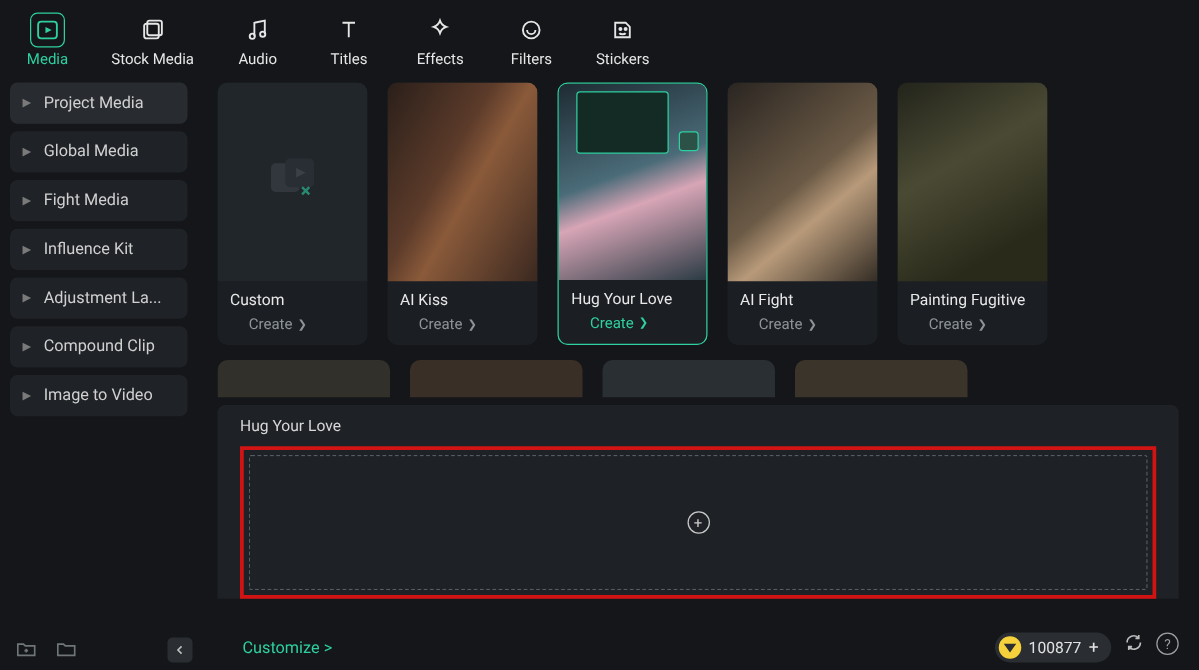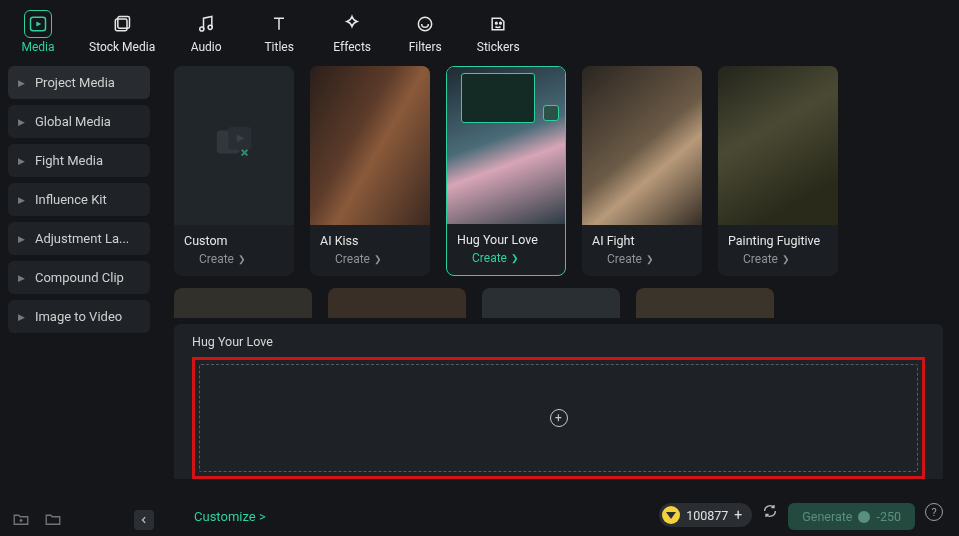--- a/index.html
+++ b/index.html
@@ -360,20 +360,15 @@
   <div class="customize">Customize &gt;</div>
   <div class="bb-right">
     <div class="credits-pill">
       <span class="coin"></span>
       <span>100877</span>
       <span class="plus-btn">+</span>
     </div>
     <svg class="refresh" viewBox="0 0 24 24" fill="none" stroke="#bcbcbc" stroke-width="2">
         <path d="M4 12a8 8 0 0114-5.3M20 12a8 8 0 01-14 5.3M18 3v4h-4M6 21v-4h4"></path>
       </svg>
-    <div class="gen-btn">
-      <span>Generate</span>
-      <span class="coin2"></span>
-      <span>-250</span>
-    </div>
     <div class="help">?</div>
   </div>
 </div>
 
 </body></html>

